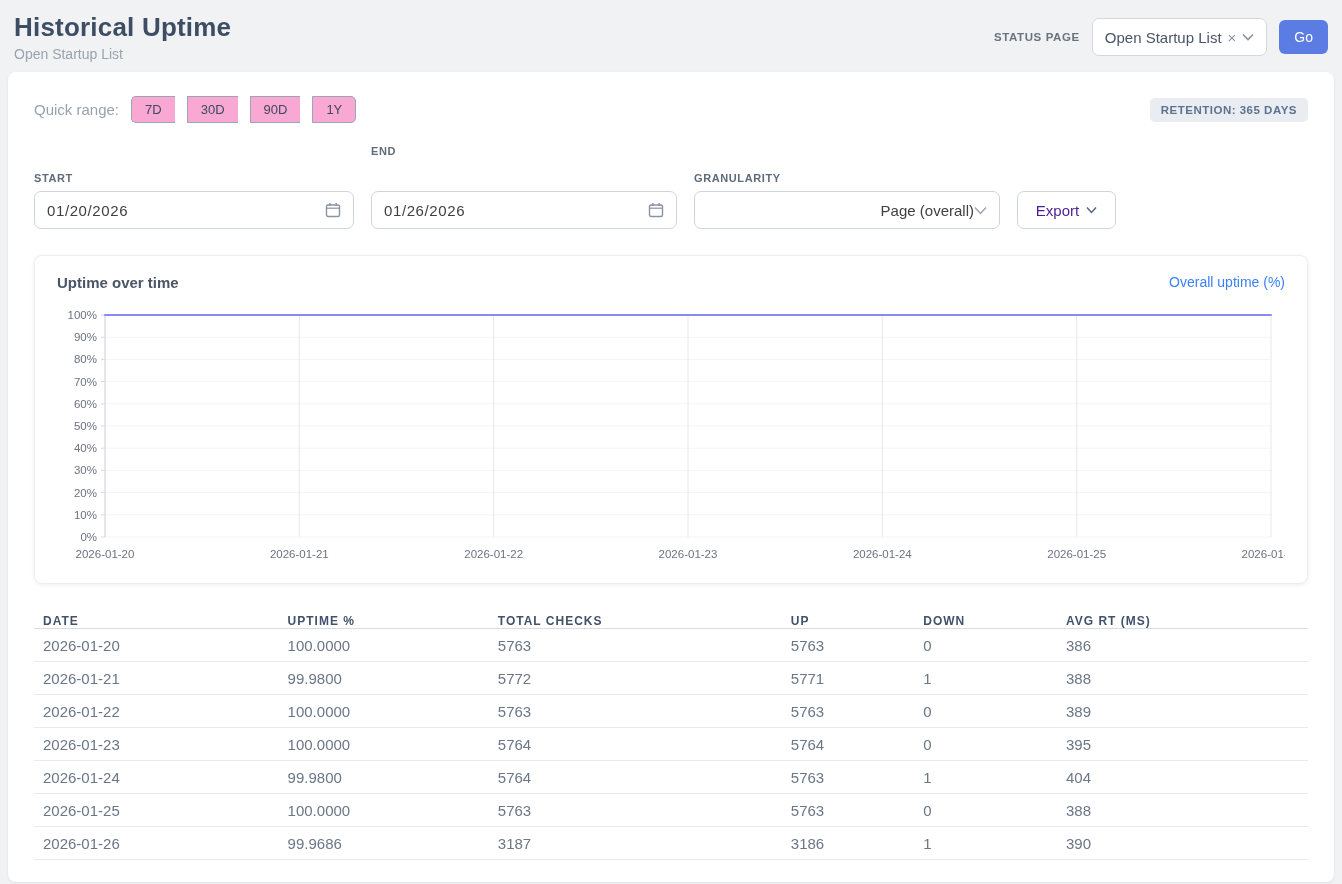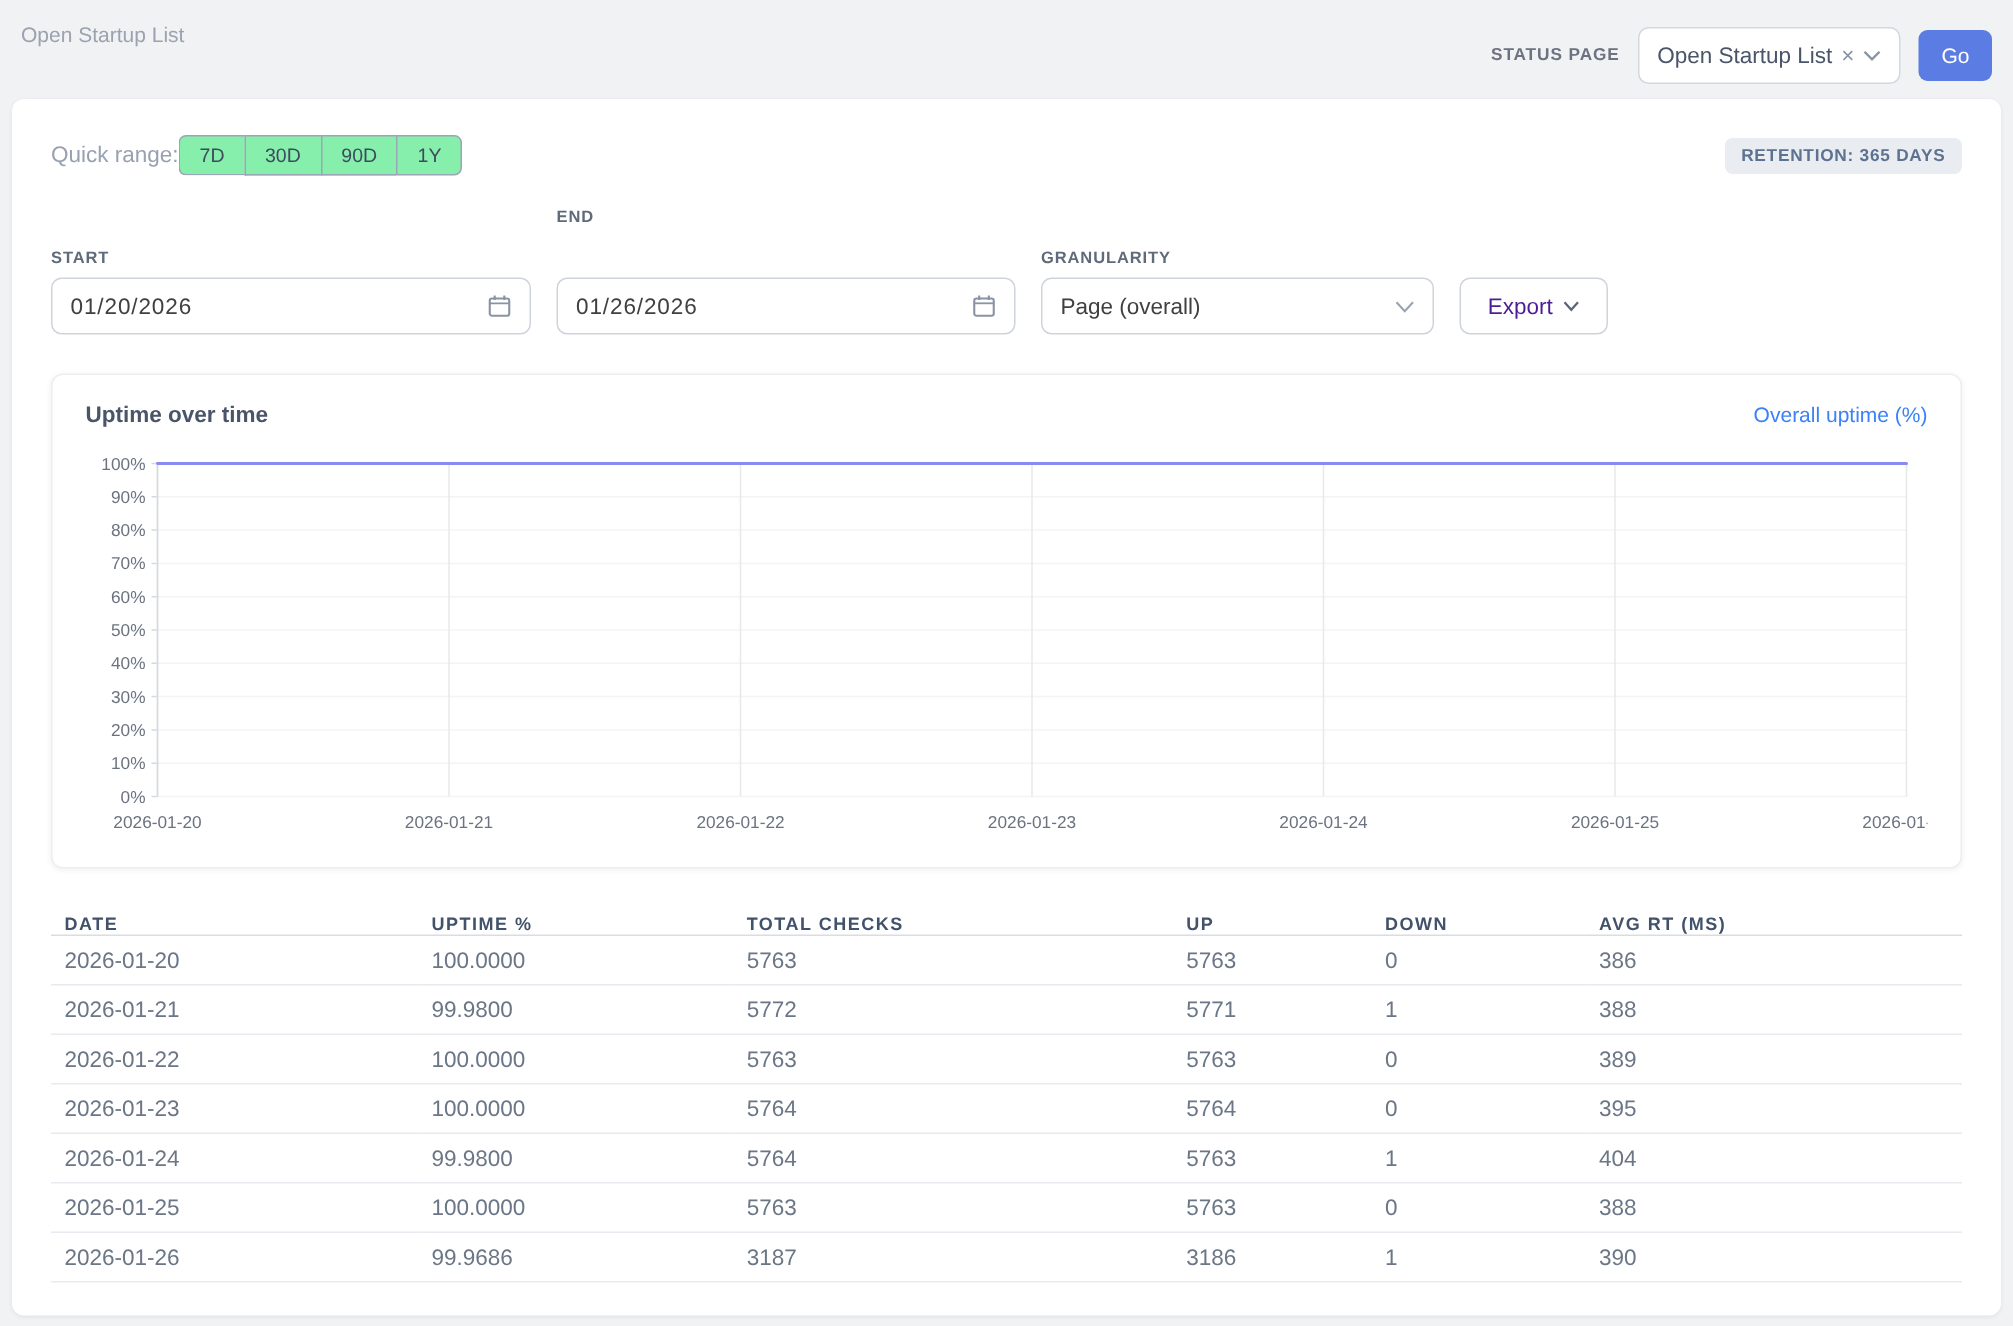--- a/index.html
+++ b/index.html
@@ -32,43 +32,44 @@
   .main-card {
     background:#fff; border-radius:8px; box-shadow:0 1px 3px rgba(25,35,60,.08);
     padding:24px 26px 22px 26px;
   }
 
   .quickrow { display:flex; justify-content:space-between; align-items:center; }
   .quickrange-wrap { display:flex; align-items:center; gap:0; }
   .quickrange-label { font-size:15px; color:#98a1b0; }
   .seg-group { display:flex; }
   .seg-btn {
-    background:#86efac; border:1px solid #9aa5b5; color:#3d4a5c; font-size:13px;
+    background:#f9a8d4; border:1px solid #9aa5b5; color:#3d4a5c; font-size:13px;
     padding:5px 13px; cursor:pointer; border-right-width:0;
     font-family:"Liberation Sans", sans-serif;
+    margin-left:12px;
   }
   .seg-btn:first-child { border-radius:5px 0 0 5px; }
   .seg-btn:last-child { border-radius:0 5px 5px 0; border-right-width:1px; }
   .retention-badge {
     background:#e9edf2; color:#5d7190; font-size:11.5px; font-weight:bold;
     letter-spacing:.5px; padding:6px 11px; border-radius:5px;
   }
 
   
   .filter-row { display:flex; gap:17px; margin-top:22px; align-items:flex-end; }
   .field { display:flex; flex-direction:column; }
   .field-label { font-size:11px; font-weight:bold; letter-spacing:.6px; color:#5f6b7a; margin-bottom:7px; }
   .input-box {
     height:38px; border:1px solid #cfd4dc; border-radius:7px; background:#fff;
     display:flex; align-items:center; justify-content:space-between;
     padding:0 12px; font-size:15px; color:#404040; cursor:text;
   }
   .w-start { width:320px; }
   .w-end { width:306px;margin-top:27px; }
-  .w-gran { width:262px; }
+  .w-gran { width:306px;justify-content:flex-end; }
   .date-value { letter-spacing:.6px; }
   .select-box { cursor:pointer; }
   .refresh-button {
     width:191px; height:38px; background:#5b7ce2; color:#fff; border:none;
     border-radius:7px; font-size:15px; cursor:pointer;
     font-family:"Liberation Sans", sans-serif;
   }
   .export-button {
     width:99px; height:38px; background:#fff; border:1px solid #cfd4dc; border-radius:7px;
     color:#4c1d95; font-size:15px; cursor:pointer; display:flex; align-items:center;
@@ -100,20 +101,21 @@
   .icon-cal { display:inline-flex; }
   .chev { display:inline-flex; }
 </style>
 </head>
 <body>
 
 <div class="page">
 
   <div class="top-header">
     <div>
+      <div class="page-title">Historical Uptime</div>
       <div class="page-subtitle">Open Startup List</div>
     </div>
     <div class="header-right">
       <span class="status-page-label">STATUS PAGE</span>
       <div class="status-select">
         <span>Open Startup List</span>
         <span class="clear-x">×</span>
         <span class="chev">
           <svg width="12" height="8" viewBox="0 0 12 8">
               <polyline points="1,1.5 6,6.5 11,1.5" fill="none" stroke="#8a93a3" stroke-width="1.6"></polyline>

